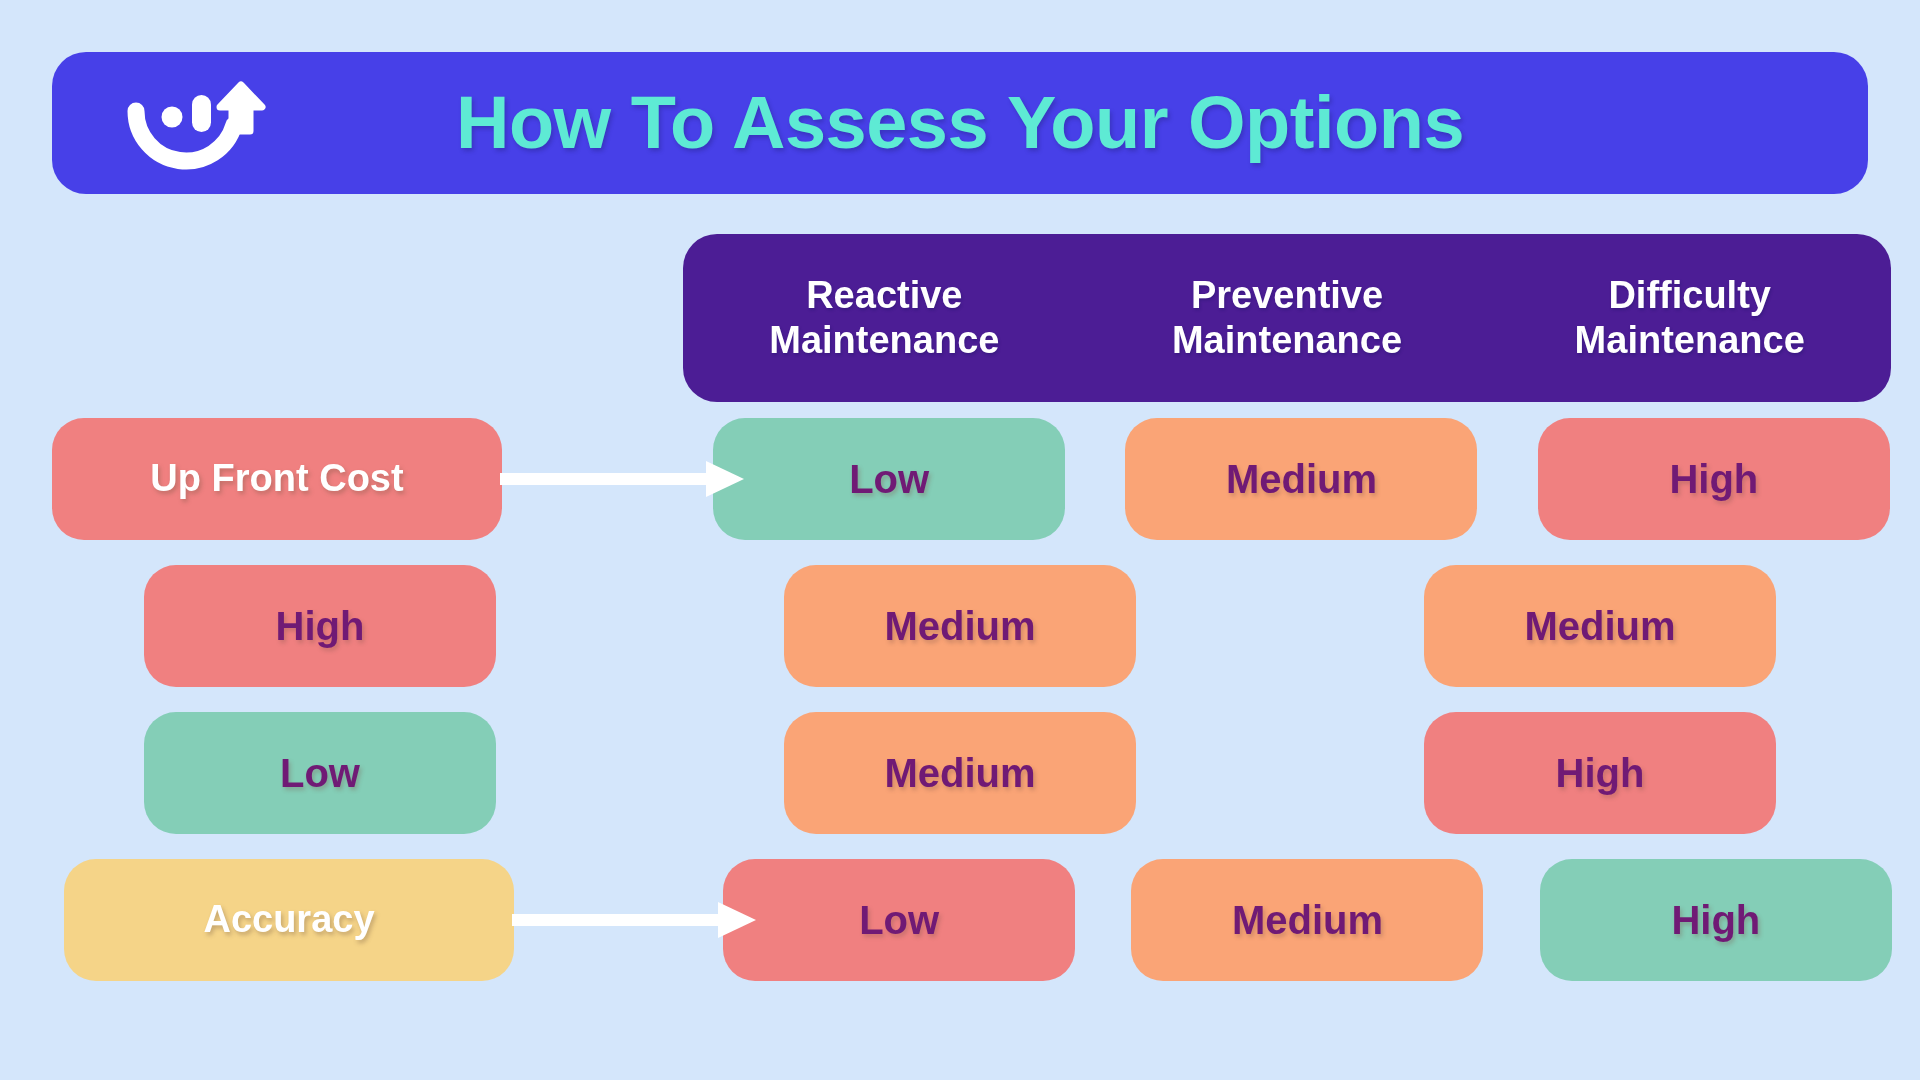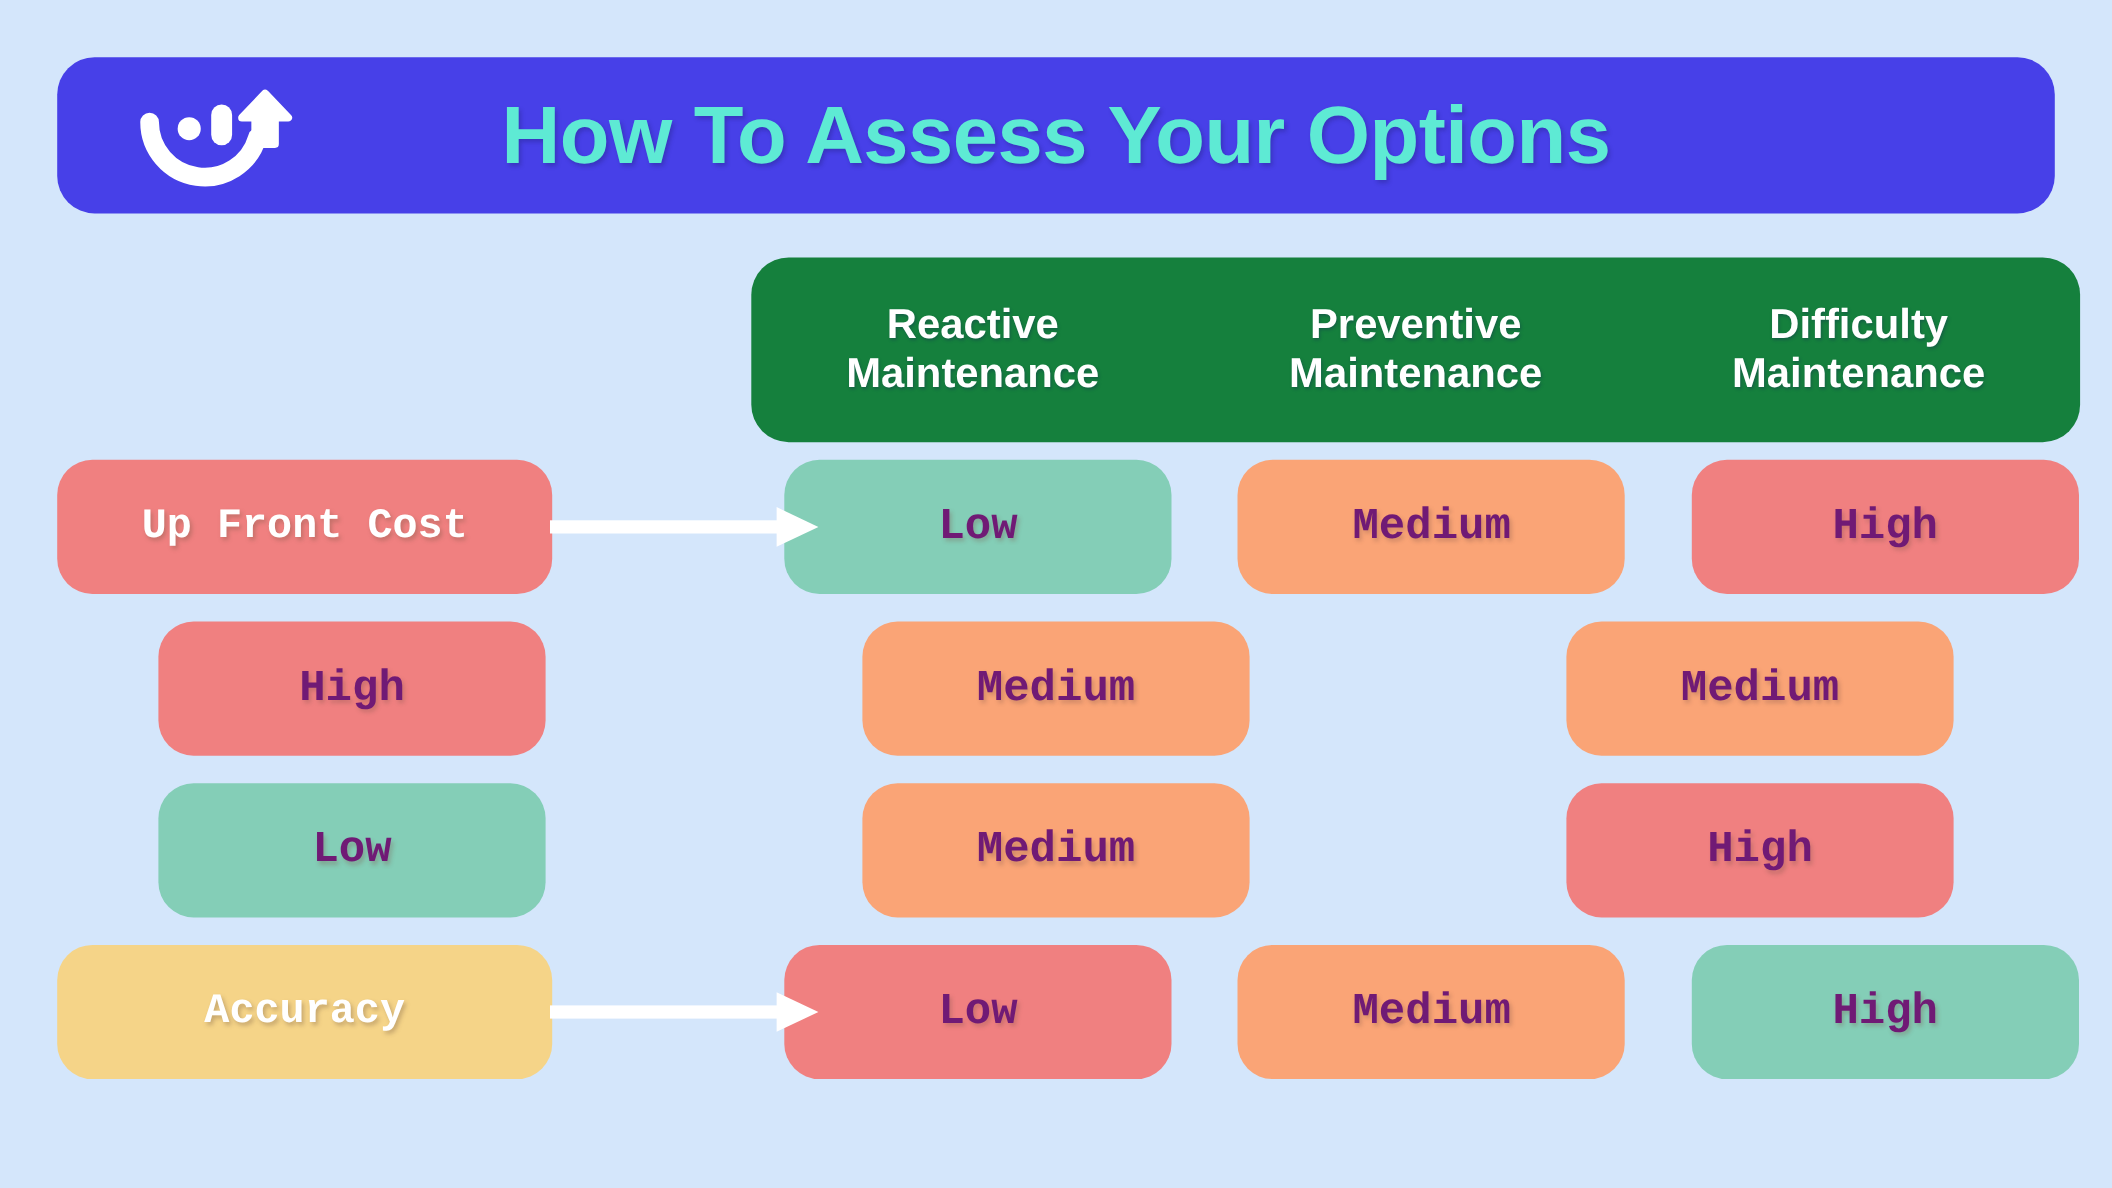--- a/index.html
+++ b/index.html
@@ -54,21 +54,21 @@
     font-family: "Liberation Sans", sans-serif;
   }
 
   
   .col-header-bar {
     position: absolute;
     left: 683px;
     top: 234px;
     width: 1208px;
     height: 168px;
-    background: #15803d;
+    background: #4c1d95;
     border-radius: 34px;
     display: flex;
   }
   .col-header {
     flex: 1 1 0;
     display: flex;
     flex-direction: column;
     align-items: center;
     justify-content: center;
     color: #ffffff;
@@ -79,30 +79,29 @@
     text-shadow: 1px 2px 3px rgba(20, 20, 90, 0.3);
   }
   .col-header span { display: block; }
 
   
   .matrix {
     position: absolute;
     left: 0;
     top: 418px;
     width: 1920px;
-    font-family: Liberation Mono, monospace;
   }
   .row {
     position: relative;
     display: flex;
     align-items: center;
     height: 122px;
     margin-bottom: 25px;
   }
-  .row:last-child { margin-bottom: 0; }
+  .row:last-child { margin-bottom: 0; padding-left: 12px; }
 
   .row-label-wrap {
     position: relative;
     width: 683px;
     flex: 0 0 683px;
     display: flex;
     align-items: center;
   }
   .row-label {
     margin-left: 52px;

